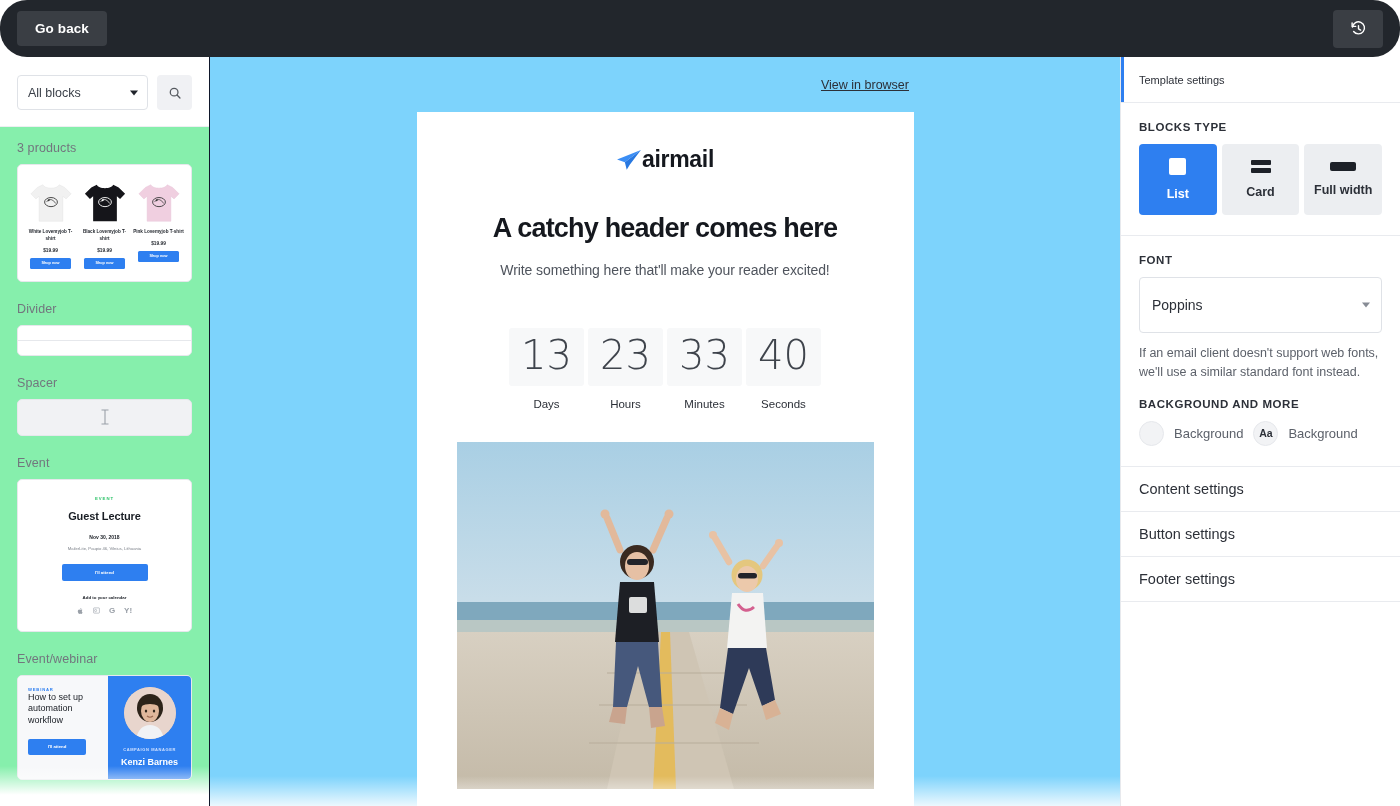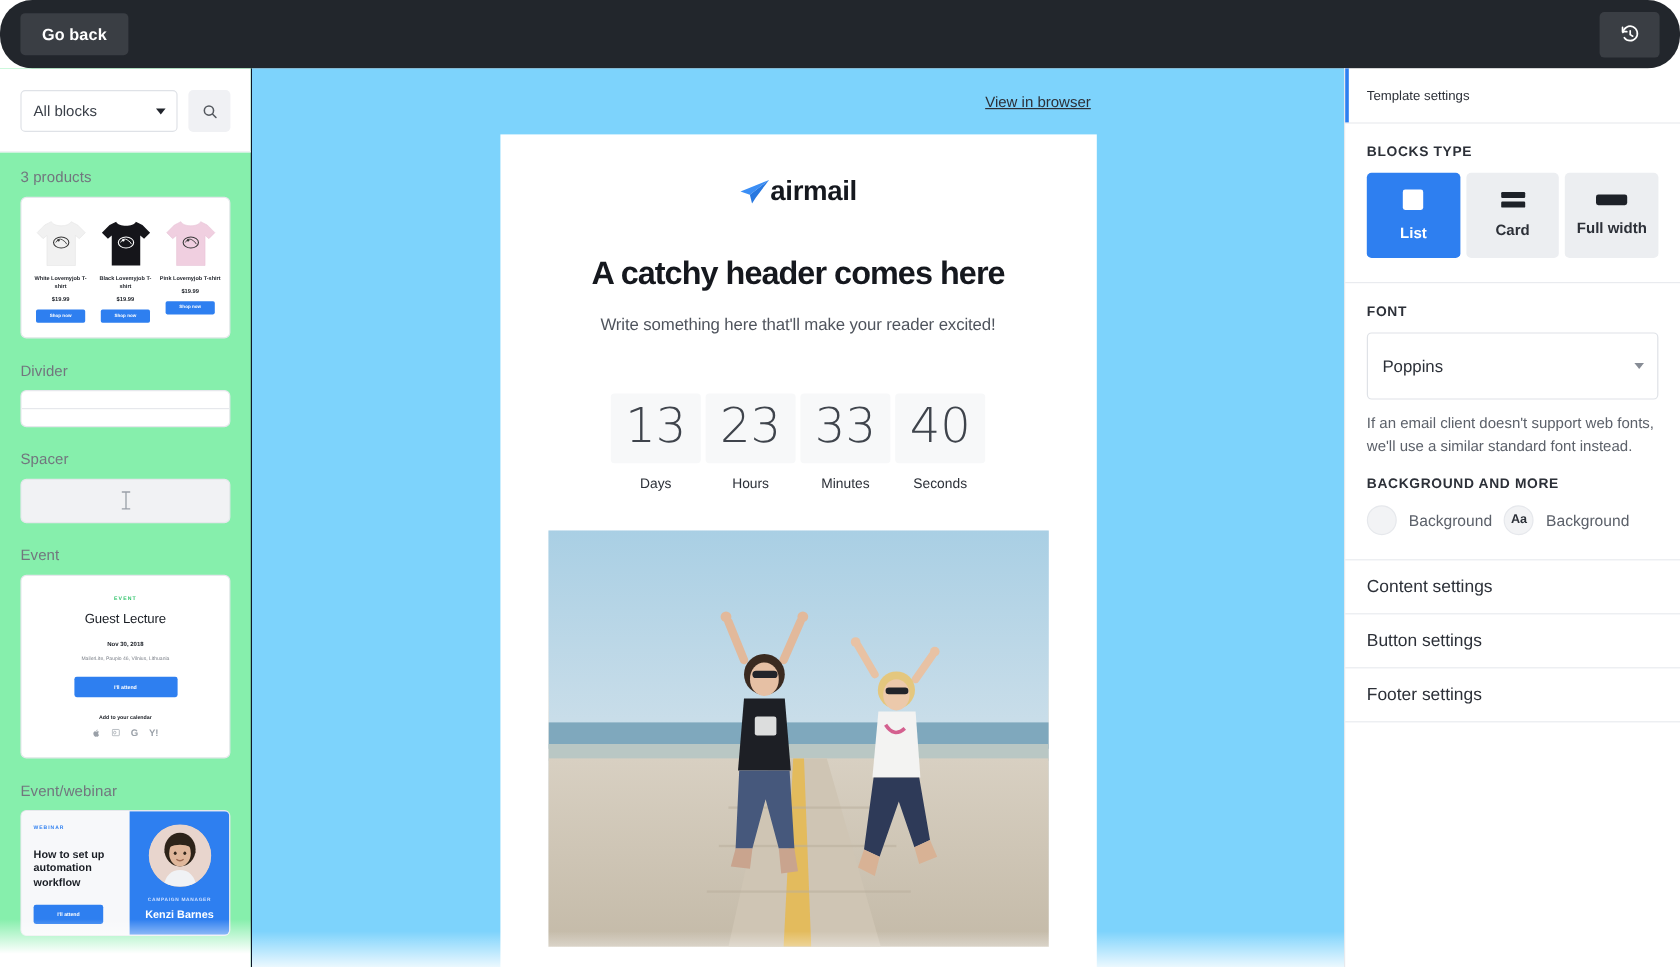--- a/index.html
+++ b/index.html
@@ -87,35 +87,35 @@
     content: ""; position: absolute; left: 0; right: 0; top: 50%;
     border-top: 1px solid #e6e8ec;
   }
   
   .spacer-box { height: 35px; position: relative; }
   .ibeam { position: absolute; left: 50%; top: 50%; transform: translate(-50%,-50%); }
 
   
   .event-card { padding: 16px 12px 16px 12px; text-align: center; }
   .event-tag { font-size: 4.3px; font-weight: 700; color: #2fc36a; letter-spacing: .9px; }
-  .event-title { font-size: 11px; font-weight: 400; color: #191d24; margin-top: 9px; letter-spacing: -.1px; }
+  .event-title { font-size: 11px; font-weight: 700; color: #191d24; margin-top: 9px; letter-spacing: -.1px; }
   .event-date { font-size: 5px; font-weight: 700; color: #191d24; margin-top: 12px; }
   .event-addr { font-size: 4.2px; color: #7c8089; margin-top: 6px; }
   .event-btn {
     margin: 13px auto 0 auto; width: 86px; background: #2e7ff0; color: #fff;
     border-radius: 2px; font-size: 4.4px; font-weight: 600; padding: 6px 0;
   }
   .event-cal { font-size: 4.4px; font-weight: 700; color: #191d24; margin-top: 14px; }
   .cal-icons { display: flex; justify-content: center; gap: 9px; margin-top: 7px; color: #9aa0a8; }
 
   
   .webinar-card { display: flex; height: 103px; }
   .webinar-left { flex: 1.05; background: #f7f8fa; padding: 11px 10px; }
   .webinar-tag { font-size: 4.2px; font-weight: 700; color: #2e7ff0; letter-spacing: .8px; }
-  .webinar-title { font-size: 9px; font-weight: 700; color: #191d24; line-height: 1.3; margin-top: 15px; }
+  .webinar-title { font-size: 9px; font-weight: 400; color: #191d24; line-height: 1.3; margin-top: 0; }
   .webinar-btn {
     margin-top: 12px; background: #2e7ff0; color: #fff; border-radius: 2px;
     font-size: 4.3px; font-weight: 600; padding: 5.5px 0; width: 58px; text-align: center;
   }
   .webinar-right {
     flex: 1; background: #2e7ff0; display: flex; flex-direction: column;
     align-items: center; justify-content: center; padding: 8px;
   }
   .avatar-circle {
     width: 52px; height: 52px; border-radius: 50%; overflow: hidden;

